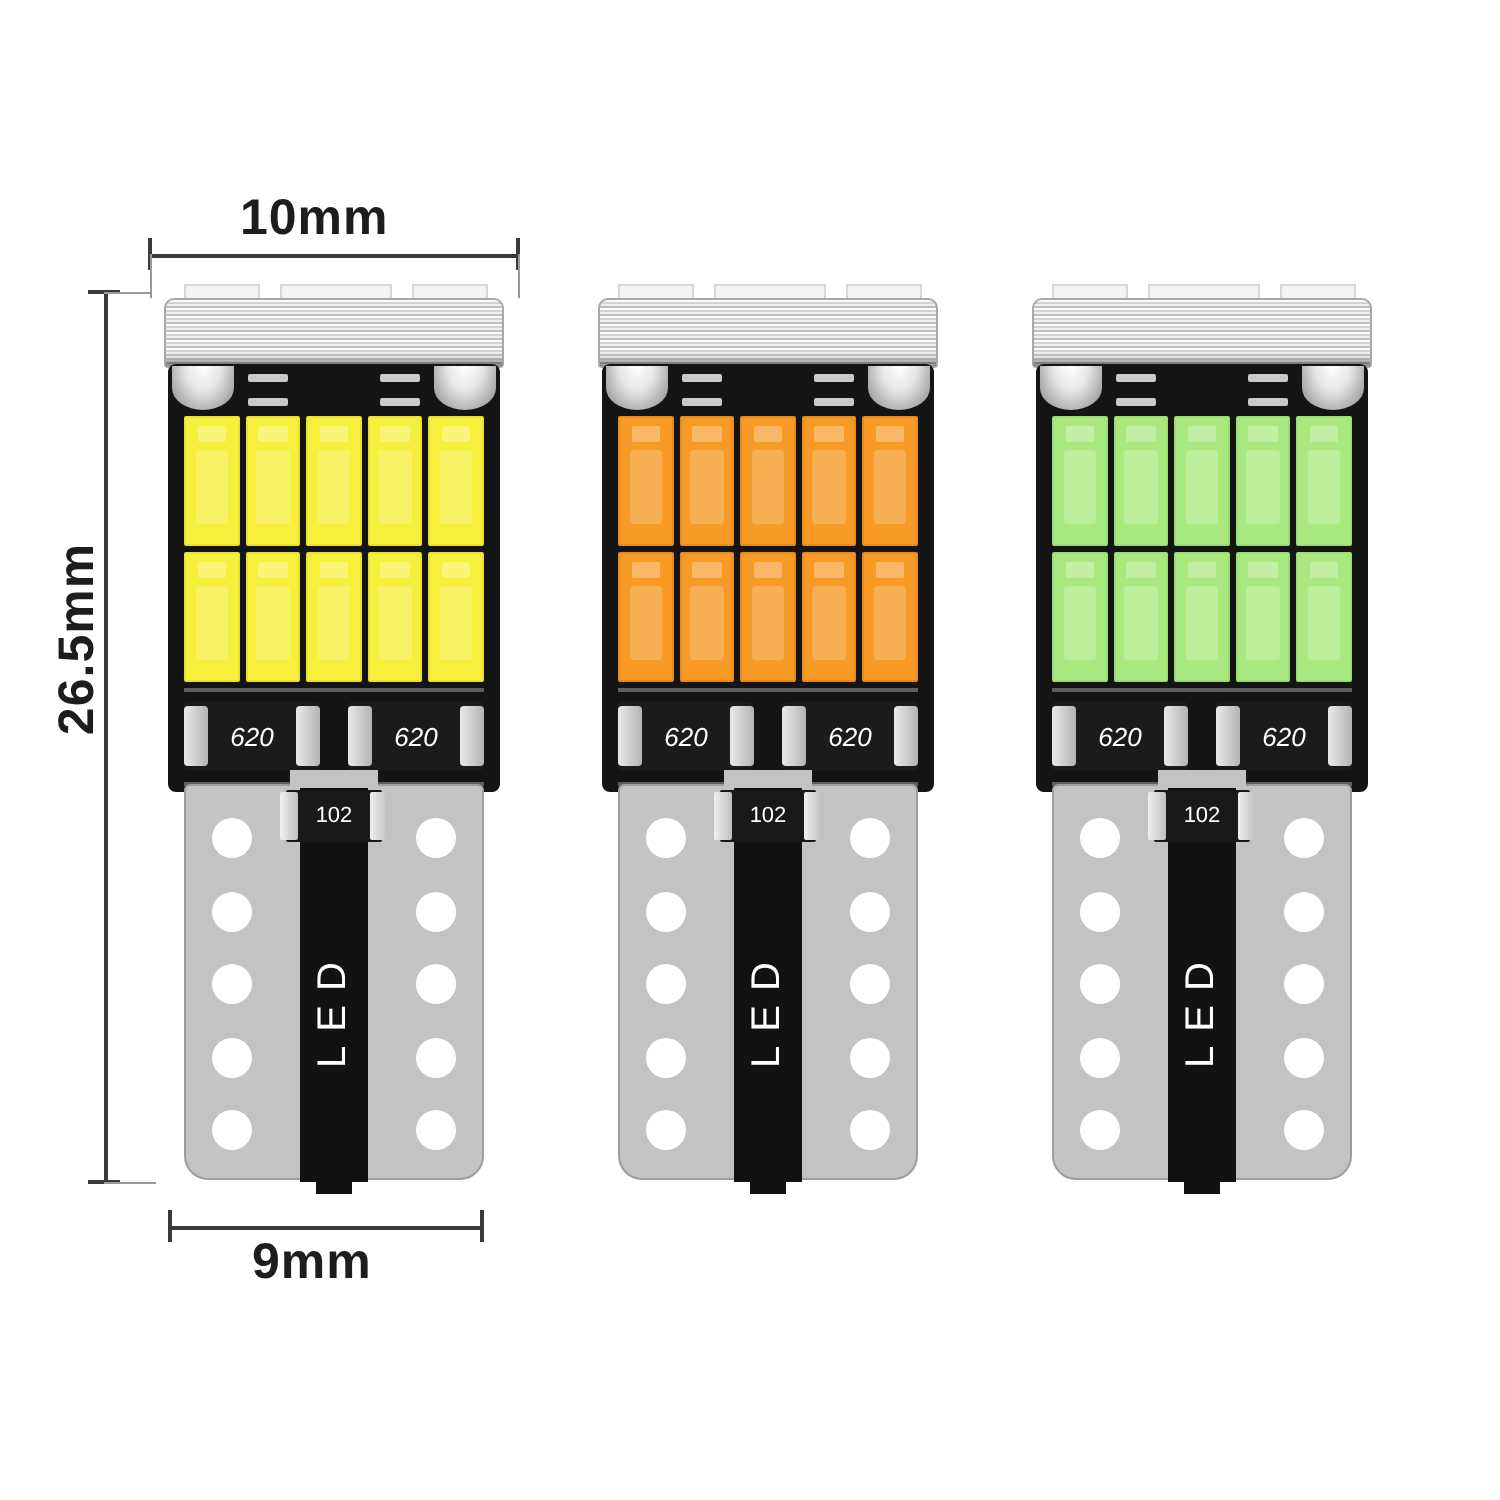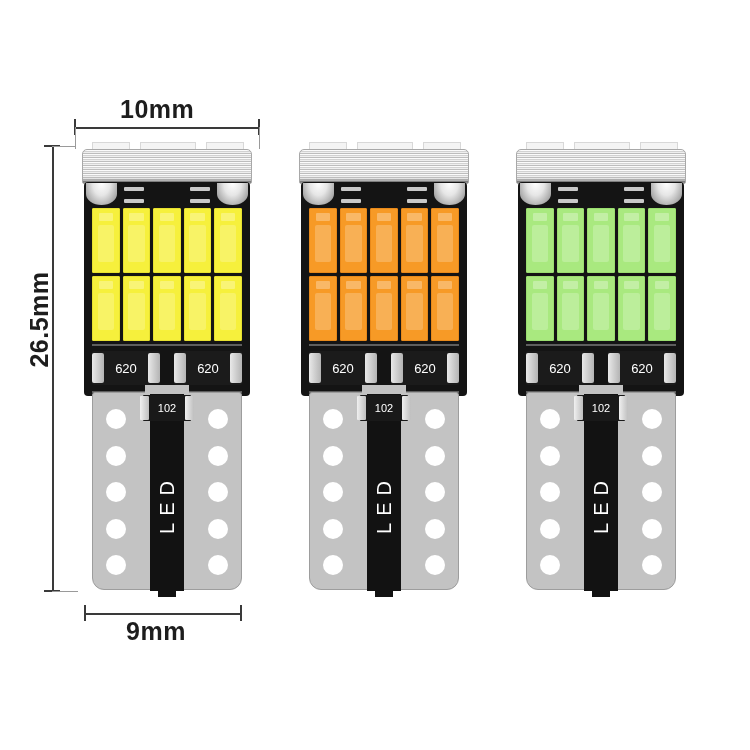--- a/index.html
+++ b/index.html
@@ -133,20 +133,21 @@
     position:absolute;top:2px;width:12px;height:30px;
     background:linear-gradient(to right,#e9e9e9,#b4b4b4);
     border-radius:2px;
   }
   .resistor .endcap.l{ left:0; }
   .resistor .endcap.r{ right:0; }
   .res-code{
     position:relative;z-index:2;
     color:#ffffff;font-size:13px;font-weight:400;
     font-family:"Liberation Sans", sans-serif;
+    font-style:italic;
   }
   .res-underline{
     position:absolute;left:8px;width:150px;height:2px;background:#5e5e5e;
   }
   .res-underline.top{ top:162px; }
   .res-underline.bot{ top:209px; }
 
   
   .pcb{
     position:absolute;left:14px;top:252px;width:150px;height:198px;

